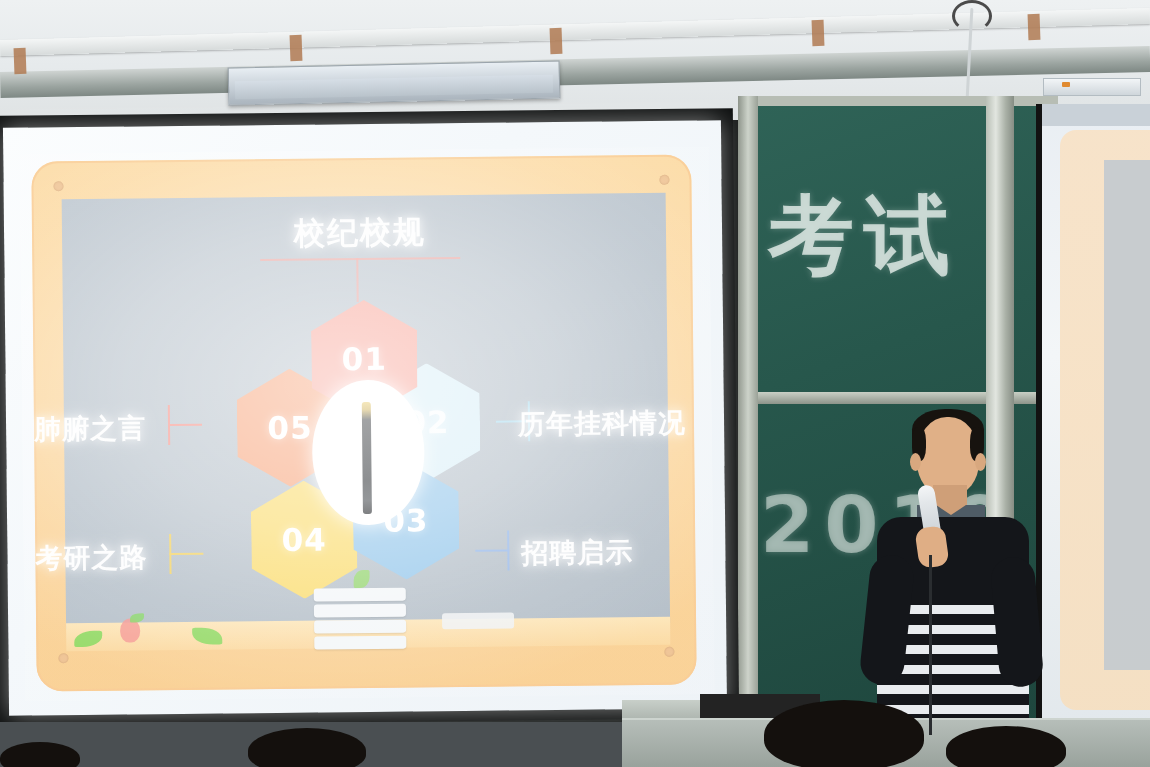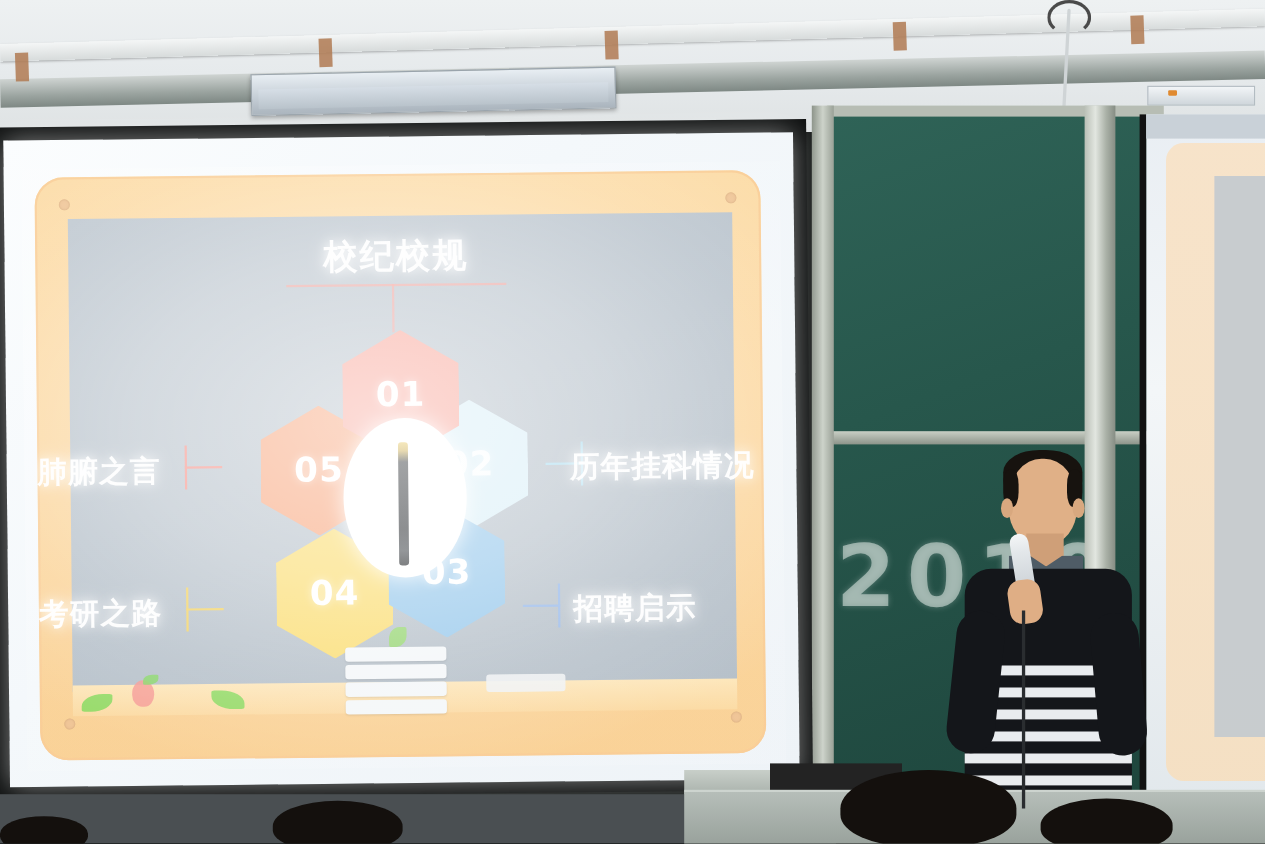--- a/index.html
+++ b/index.html
@@ -183,20 +183,21 @@
   <div class="rail-bracket" style="left:1028px;top:14px;transform:rotate(-2deg);"></div>
   <div class="proj-housing"></div>
   <div class="proj-housing2"></div>
   <div class="cable-coil"></div>
   <div class="cable"></div>
   <div class="small-sensor"></div>
   <div class="sensor-dot"></div>
 
   <div class="chalkboard"></div>
   <div class="chalk-frame-top"></div>
+  <div class="chalk-text chalk-title">考试</div>
   <div class="chalk-ledge"></div>
   <div class="chalk-text chalk-year">2010</div>
   <div class="mullion"></div>
   <div class="mullion2"></div>
 
   <div class="screen2"></div>
   <div class="screen2-top"></div>
   <div class="screen2-slide"></div>
   <div class="screen2-inner"></div>
 

